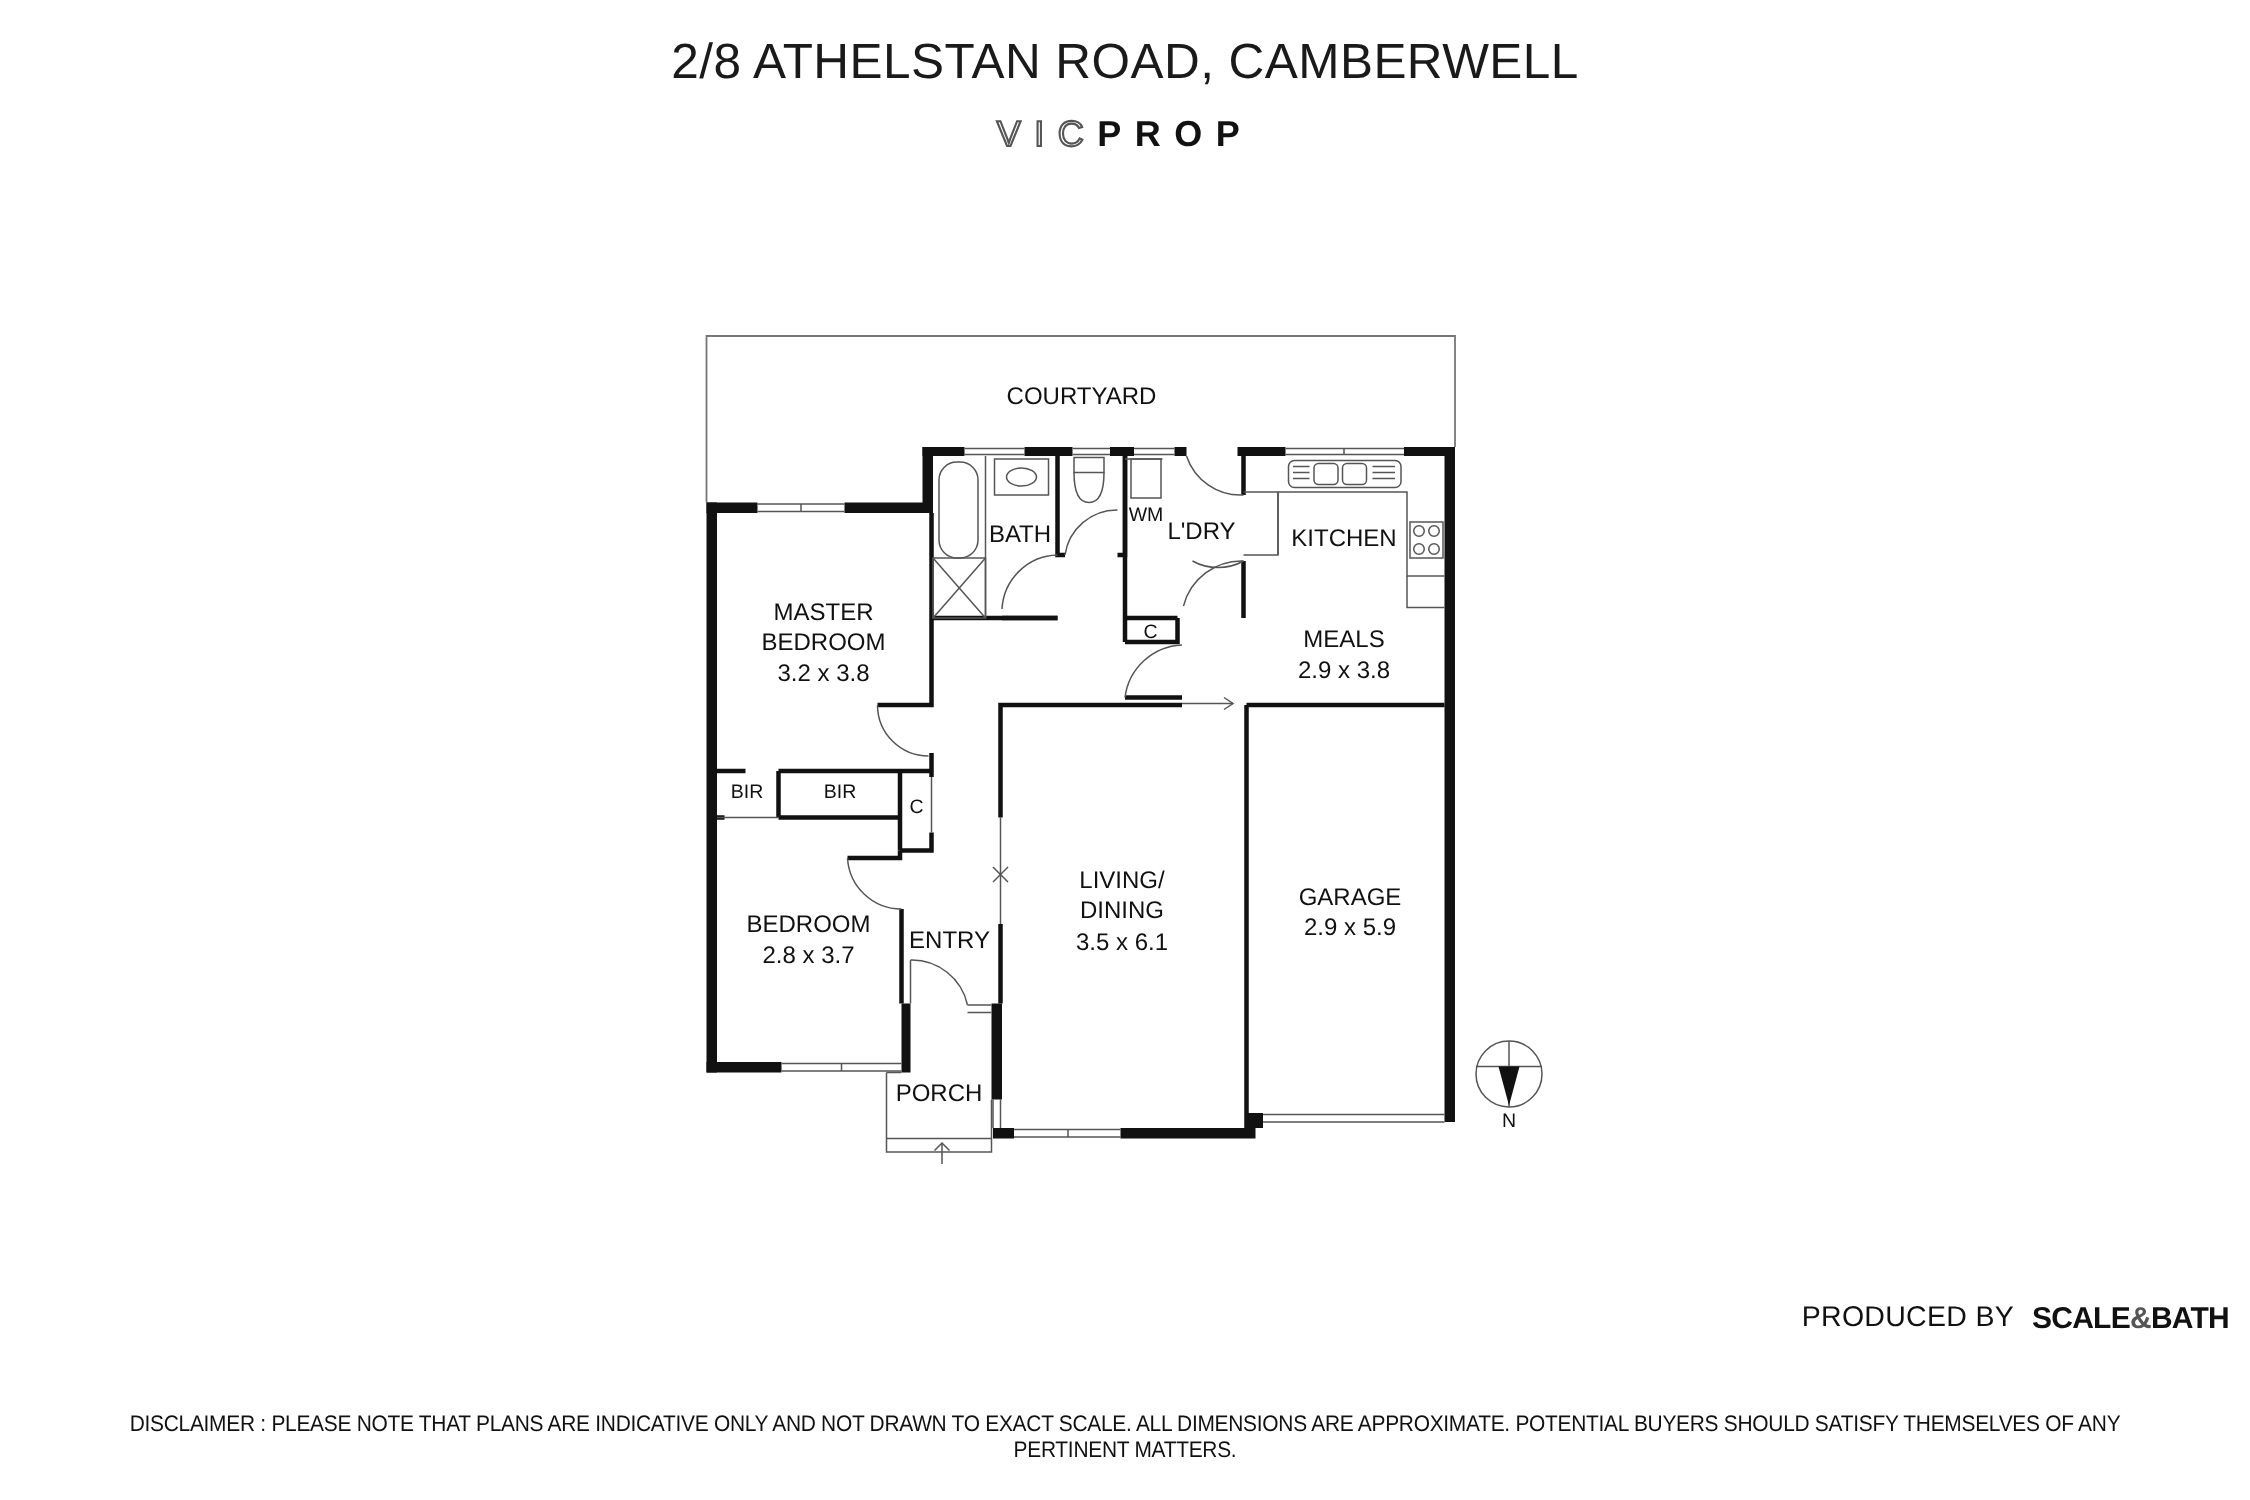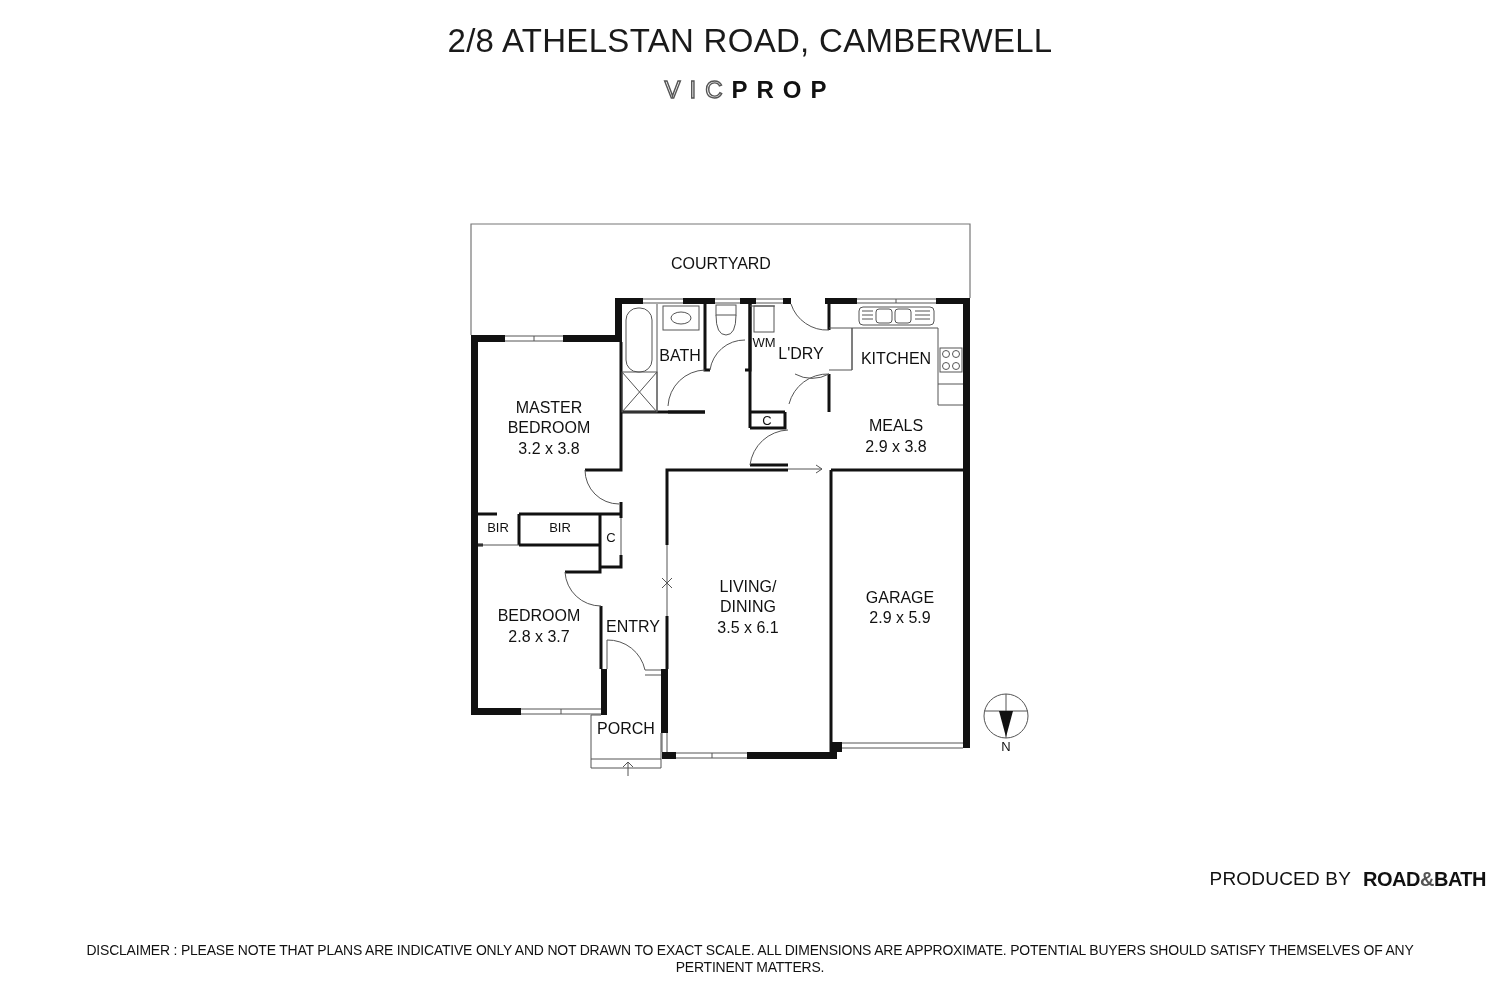--- a/index.html
+++ b/index.html
@@ -218,16 +218,16 @@
   <text class="lbl" x="748" y="592">LIVING/</text>
   <text class="lbl" x="748" y="612">DINING</text>
   <text class="lbl" x="748" y="633">3.5 x 6.1</text>
   <text class="lbl" x="900" y="603">GARAGE</text>
   <text class="lbl" x="900" y="623">2.9 x 5.9</text>
   <text class="lbl lbl-sm" x="1006" y="751">N</text>
 </svg>
 
 <div class="produced">
   <span class="pb">PRODUCED BY</span>
-  <span class="mm"><span>ROAD</span><span class="amp">&amp;</span><span>BATH</span></span>
+  <span class="mm"><span>SCALE</span><span class="amp">&amp;</span><span>BATH</span></span>
 </div>
 
 <div class="disclaimer">DISCLAIMER : PLEASE NOTE THAT PLANS ARE INDICATIVE ONLY AND NOT DRAWN TO EXACT SCALE. ALL DIMENSIONS ARE APPROXIMATE. POTENTIAL BUYERS SHOULD SATISFY THEMSELVES OF ANY PERTINENT MATTERS.</div>
 
 </body></html>

